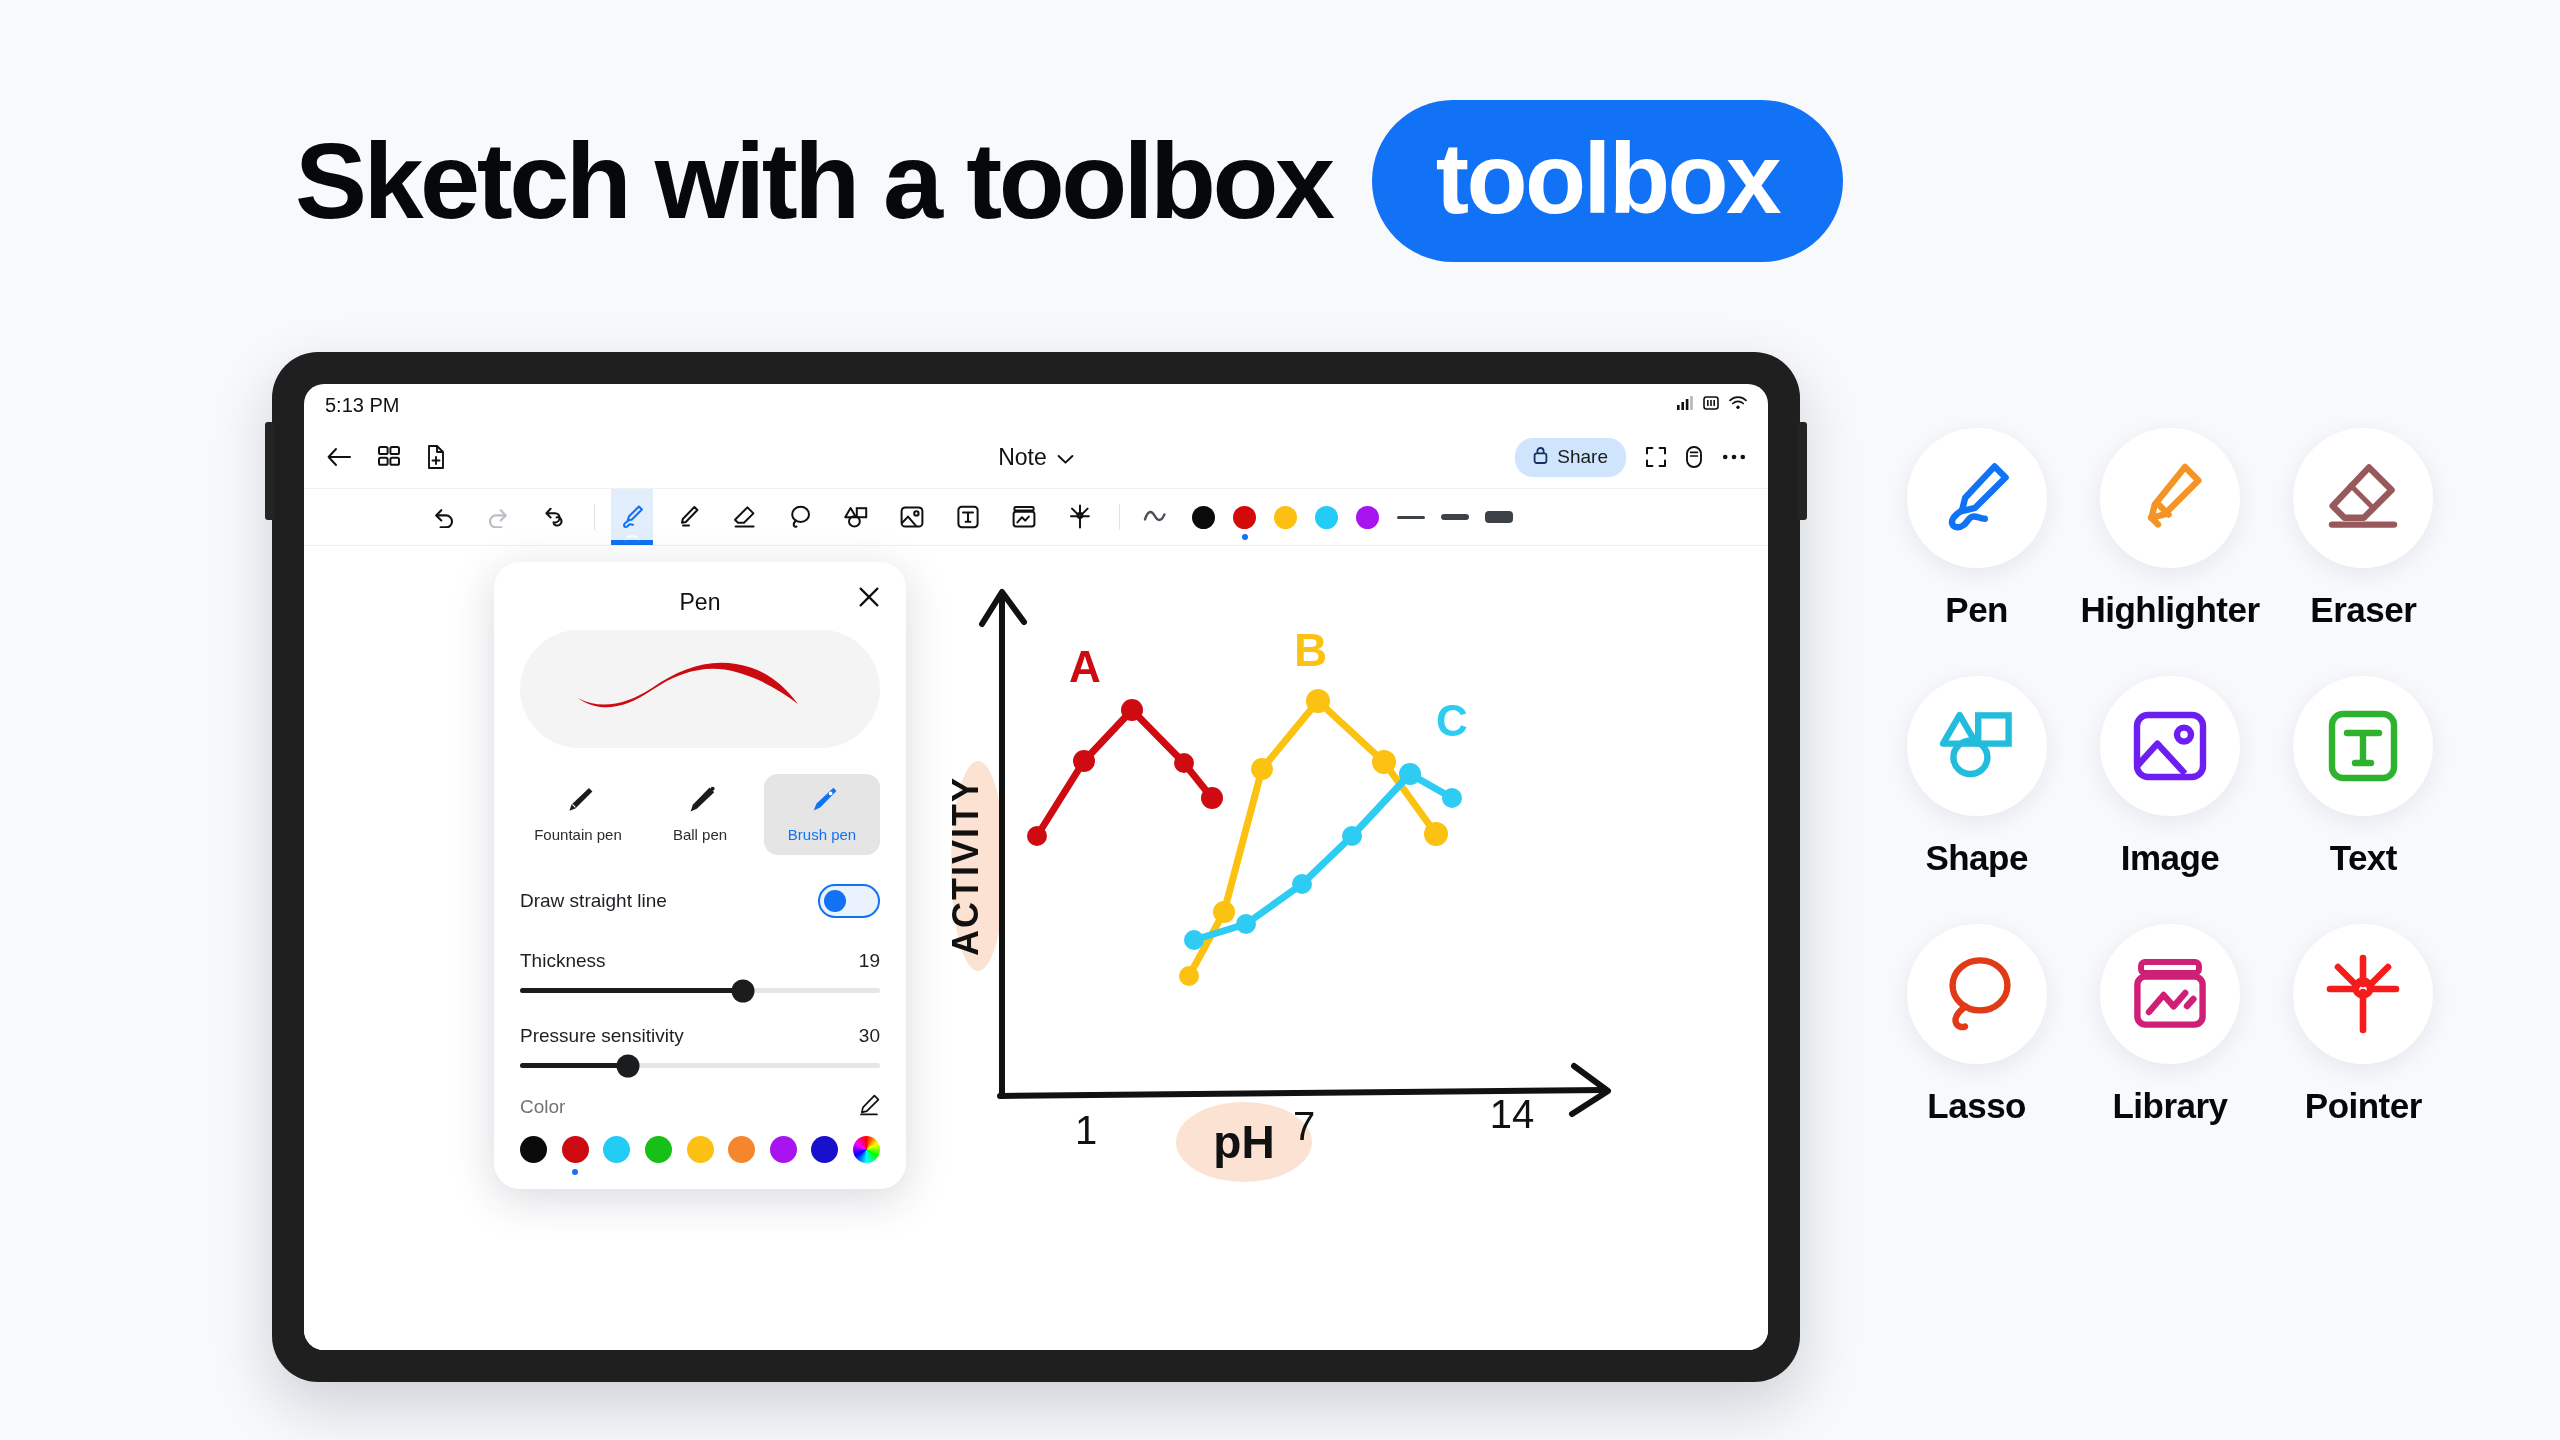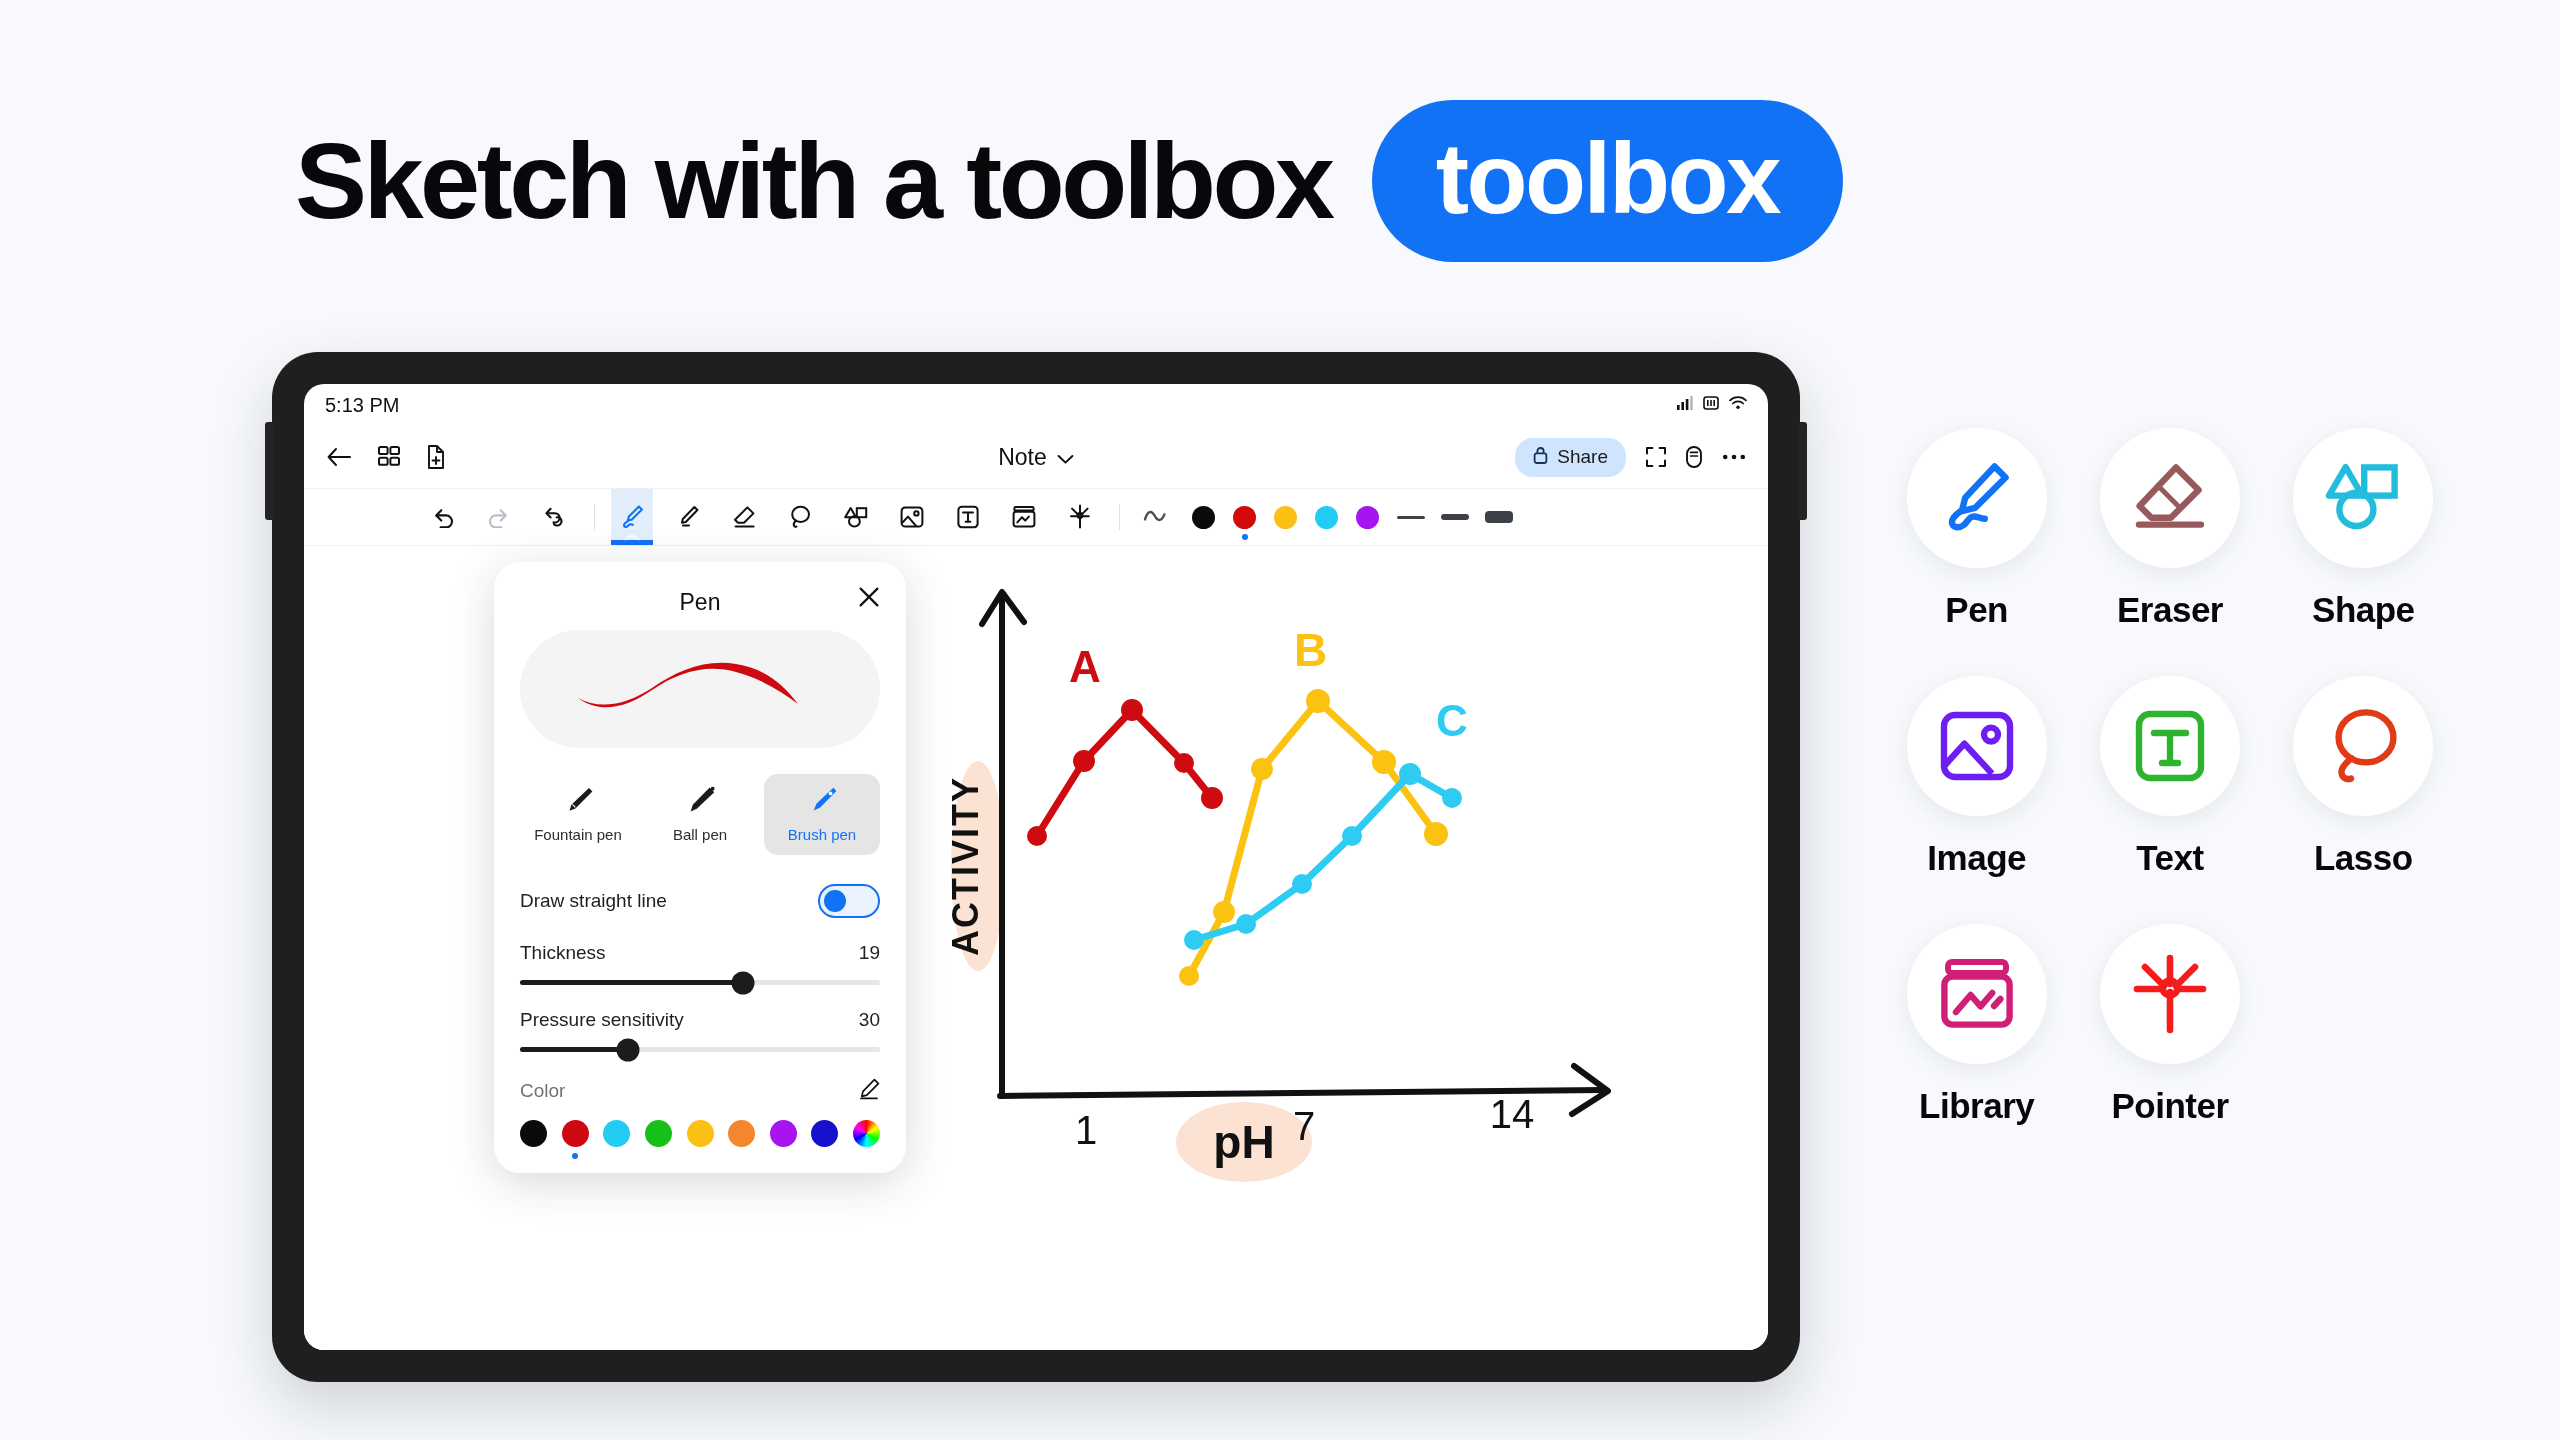--- a/index.html
+++ b/index.html
@@ -186,21 +186,21 @@
   .switch {
     width: 62px; height: 34px; border-radius: 20px;
     background: #eaf2fe; border: 2px solid #1272f5;
     position: relative; cursor: pointer;
   }
   .switch i {
     position: absolute; left: 4px; top: 4px;
     width: 22px; height: 22px; border-radius: 50%; background: #1272f5;
   }
 
-  .slider-block { margin-top: 24px; }
+  .slider-block { margin-top: 32px; }
   .slider-head { display: flex; align-items: center; justify-content: space-between; }
   .slider-head .lbl { font-size: 19px; color: #1c1f23; }
   .slider-head .val { font-size: 19px; color: #1c1f23; }
   .track {
     margin-top: 16px; position: relative;
     height: 5px; background: #e6e6e8; border-radius: 3px;
   }
   .track .fill { position: absolute; left: 0; top: 0; height: 5px; background: #1b1c1e; border-radius: 3px; }
   .track .knob {
     position: absolute; top: 50%; transform: translate(-50%,-50%);
@@ -612,20 +612,30 @@
     <div class="tg-item">
       <div class="tg-circle">
         <svg width="74" height="76" viewBox="0 0 74 76">
             <path d="M54.6 6.4l11 11-30.4 30.4-13.4 3.4 3.4-13.4z" fill="none" stroke="#1272f5" stroke-width="6.4" stroke-linejoin="round"></path>
             <path d="M22.2 50.2c-7.6 4.6-11.6 10-9.8 14 1.8 4 7.4 3.8 11.4.8 4-3 4.4-7.6 9-8.4 4.4-.8 7.4 2.4 12 2.2" fill="none" stroke="#1272f5" stroke-width="6.4" stroke-linecap="round"></path>
           </svg>
       </div>
       <div class="tg-label">Pen</div>
     </div>
 
+    <div class="tg-item">
+      <div class="tg-circle">
+        <svg width="74" height="76" viewBox="0 0 74 76">
+            <path d="M52 7l13.4 13.4-34 34-13 3.6 3.4-13.4z" fill="none" stroke="#f59426" stroke-width="6.4" stroke-linejoin="round"></path>
+            <path d="M26.6 45.6l9 9" stroke="#f59426" stroke-width="6.4" stroke-linecap="round"></path>
+            <path d="M18 57.4l7 7" stroke="#f59426" stroke-width="6.4" stroke-linecap="round"></path>
+          </svg>
+      </div>
+      <div class="tg-label">Highlighter</div>
+    </div>
 
     <div class="tg-item">
       <div class="tg-circle">
         <svg width="78" height="76" viewBox="0 0 78 76">
             <path d="M45 7.4l22.6 22.6-27.8 27.8H20.4L8.6 46z" fill="none" stroke="#97595b" stroke-width="6.4" stroke-linejoin="round"></path>
             <path d="M8 64.6h62" stroke="#97595b" stroke-width="6.4" stroke-linecap="round"></path>
             <path d="M26.8 25.6l22.6 22.6" stroke="#97595b" stroke-width="5" stroke-linecap="round"></path>
           </svg>
       </div>
       <div class="tg-label">Eraser</div>

